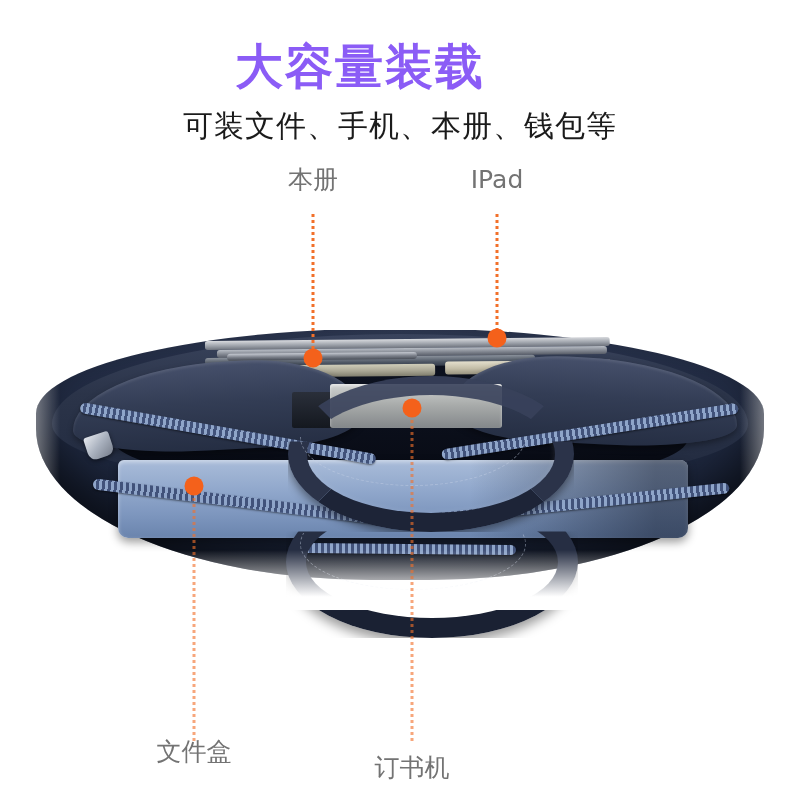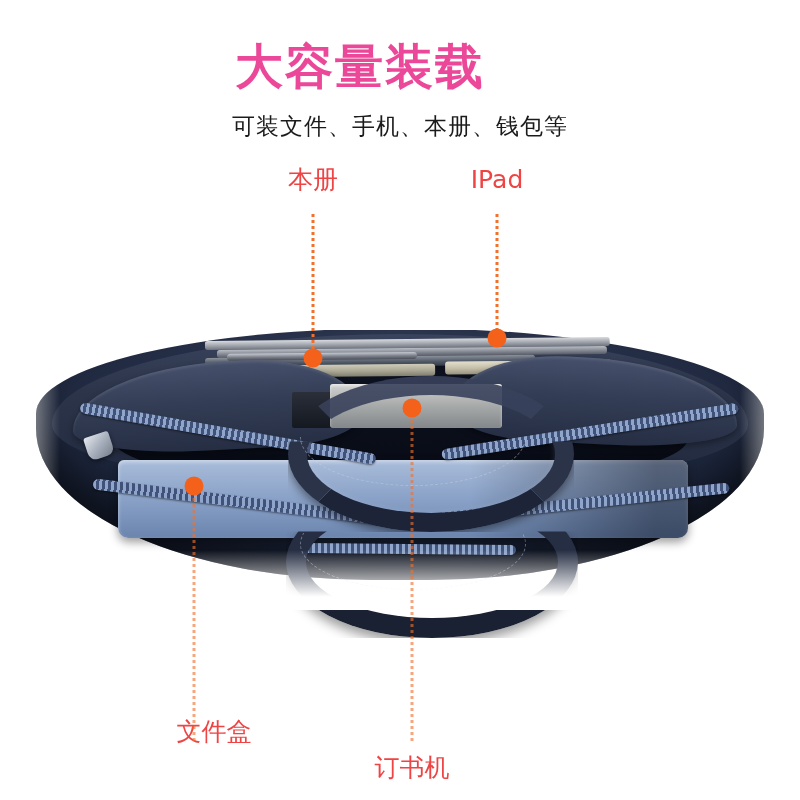--- a/index.html
+++ b/index.html
@@ -11,37 +11,37 @@
     position:relative;
   }
   .stage{position:absolute;inset:0;}
 
   
   .title{
     position:absolute;left:0;top:38px;width:720px;
     text-align:center;
     font-size:48px;line-height:56px;
     font-weight:700;
-    color:#ec4899;
+    color:#8b5cf6;
     letter-spacing:2px;
   }
   .subtitle{
     position:absolute;left:0;top:108px;width:800px;
     text-align:center;
-    font-size:23px;line-height:36px;
+    font-size:30px;line-height:36px;
     font-weight:400;
     color:#1b1b1b;
     letter-spacing:1px;
   }
 
   
   .callout-label{
     position:absolute;
     font-size:25px;line-height:30px;
-    color:#ef4444;
+    color:#737373;
     white-space:nowrap;
     text-align:center;
     transform:translateX(-50%);
   }
 
   
   .leader{
     position:absolute;
     width:3px;
     background-image:linear-gradient(
@@ -311,21 +311,21 @@
     <div class="fade-right"></div>
   </div>
 
   <div id="callout-layer">
       <div class="callout-label" style="left: 313px; top: 165px;">本册</div>
       <div class="leader" style="left: 313px; top: 214px; height: 144px;"></div>
       <div class="dot" style="left: 313px; top: 358px; background: rgb(244, 97, 27);"></div>
       <div class="callout-label" style="left: 497px; top: 165px; text-align: center;">IPad</div>
       <div class="leader" style="left: 497px; top: 214px; height: 124px;"></div>
       <div class="dot" style="left: 497px; top: 338px; background: rgb(244, 97, 27);"></div>
-      <div class="callout-label" style="left: 194px; top: 717px; margin-left: 20px;">文件盒</div>
+      <div class="callout-label" style="left: 194px; top: 737px;">文件盒</div>
       <div class="leader faded" style="left: 194px; top: 486px; height: 256px;"></div>
       <div class="dot" style="left: 194px; top: 486px; background: rgb(244, 97, 27);"></div>
       <div class="callout-label" style="left: 412px; top: 737px; margin-top: 16px;">订书机</div>
       <div class="leader faded" style="left: 412px; top: 408px; height: 334px;"></div>
       <div class="dot" style="left: 412px; top: 408px; background: rgb(244, 97, 27);"></div>
     </div>
 
 </div>
 
 </body></html>

